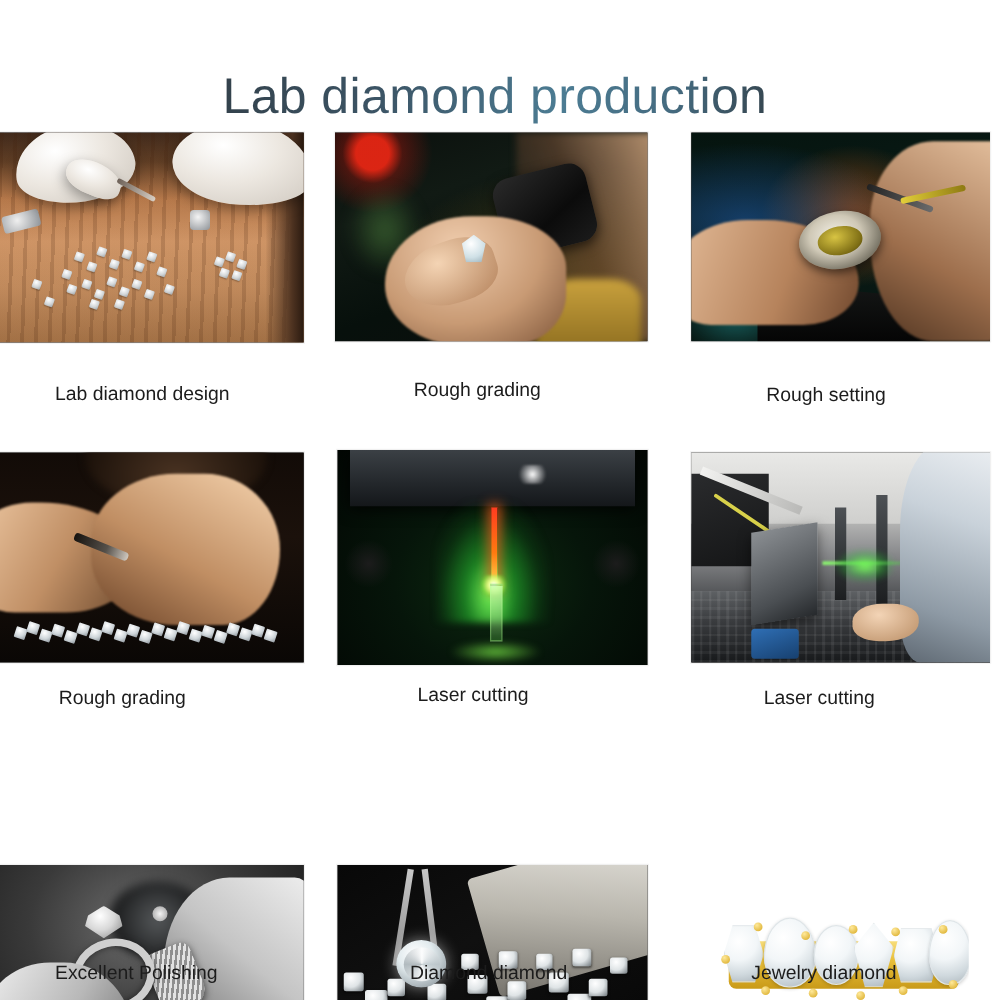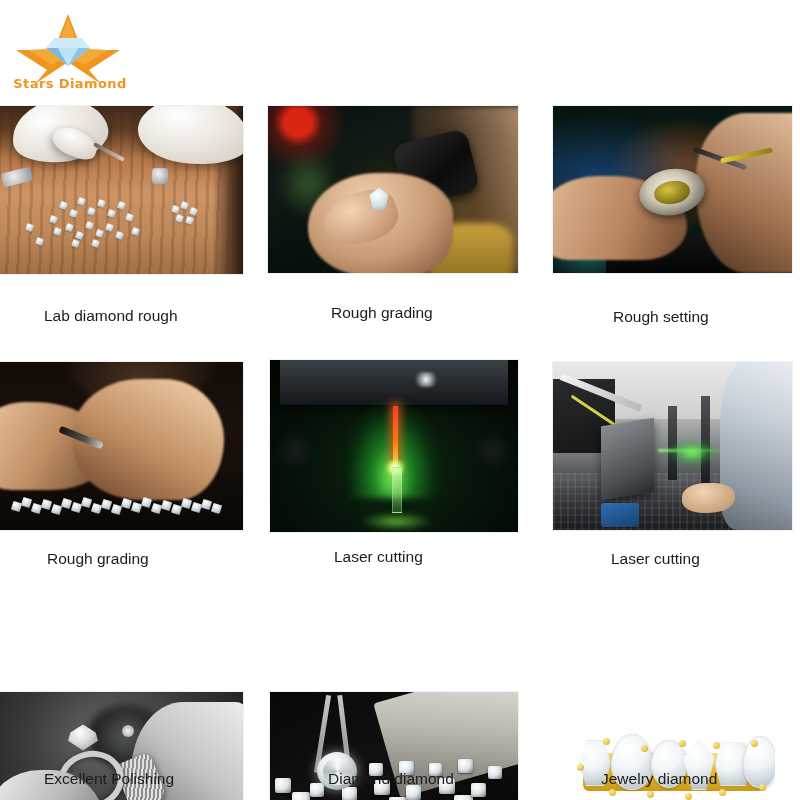--- a/index.html
+++ b/index.html
@@ -320,37 +320,22 @@
   .ph9 .prong { position: absolute; width: 7px; height: 7px; border-radius: 50%;
     background: radial-gradient(circle at 35% 30%, #ffe99a, #d7a820); }
 
   .photo.frame { box-shadow: 0 0 0 1px rgba(0,0,0,.06); }
 </style>
 </head>
 <body>
 
 <div class="header">
 
-  <div class="logo">
-    <svg width="120" height="78" viewBox="0 0 120 78" aria-hidden="true">
-      <g>
-        <polygon points="60,4 74,40 112,40 81,60 93,74 60,52 27,74 39,60 8,40 46,40" fill="#f0951f"></polygon>
-        <polygon points="60,8 71,38 100,40 76,55 60,46 44,55 20,40 49,38" fill="#f5ad3c" opacity=".85"></polygon>
-      </g>
-      <g>
-        <polygon points="47,28 73,28 82,38 60,56 38,38" fill="#a9d8f0"></polygon>
-        <polygon points="47,28 73,28 82,38 38,38" fill="#cfeafb"></polygon>
-        <polygon points="38,38 60,56 50,38" fill="#7fb9da"></polygon>
-        <polygon points="82,38 60,56 70,38" fill="#8cc4e2"></polygon>
-        <polygon points="50,38 60,56 70,38" fill="#bfe2f6"></polygon>
-      </g>
-    </svg>
-    <div class="logo-text">Stars  Diamond</div>
-  </div>
-
+
+  <h1 class="page-title">Lab diamond production</h1>
 </div>
 
 <div class="grid">
 
   <div class="cell">
     <div class="photo frame ph1">
       <div class="scene">
         <div class="wood"></div>
         <div class="darkedge"></div>
         <div class="bitL"></div>
@@ -384,21 +369,21 @@
         </div>
         <div class="solo">
           <i style="left:0;top:4px"></i>
             <i style="left:9px;top:0"></i>
             <i style="left:18px;top:6px"></i>
           <i style="left:4px;top:13px"></i>
             <i style="left:14px;top:15px"></i>
         </div>
       </div>
     </div>
-    <div class="caption" style="left:44px; top:205px;">Lab diamond rough</div>
+    <div class="caption" style="left:44px; top:205px;">Lab diamond design</div>
   </div>
 
   <div class="cell">
     <div class="photo frame ph2">
       <div class="scene">
         <div class="bg"></div>
         <div class="green"></div>
         <div class="faceshade"></div>
         <div class="shirt"></div>
         <div class="loupe"></div>

